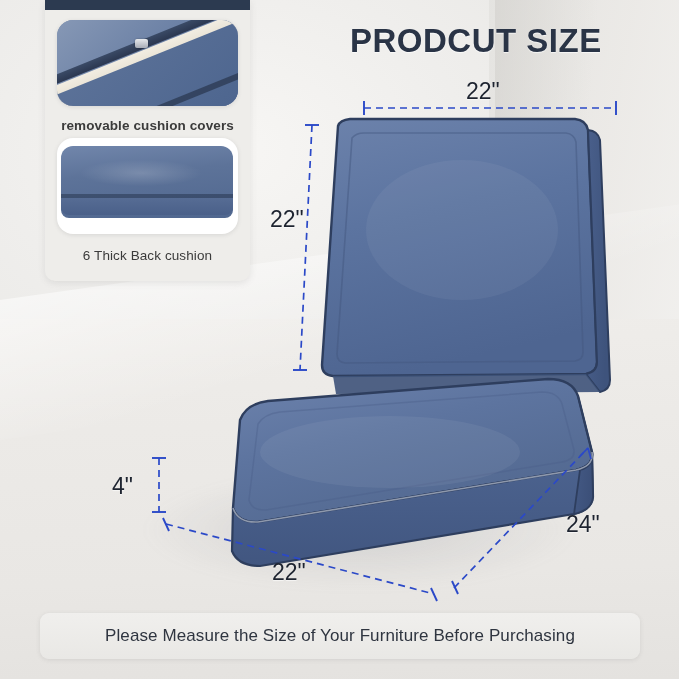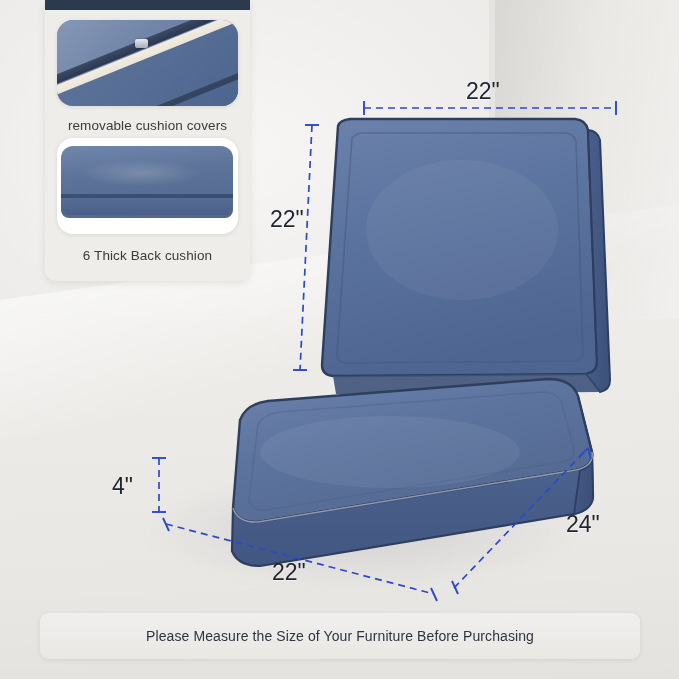--- a/index.html
+++ b/index.html
@@ -169,21 +169,21 @@
 
   .inset-caption {
     position: absolute;
     left: 0;
     width: 205px;
     text-align: center;
     font-size: 13.5px;
     color: #3b3b3b;
     letter-spacing: .1px;
   }
-  .inset-caption.one { top: 118px; }
+  .inset-caption.one { top: 118px; font-weight: bold; }
   .inset-caption.two { top: 248px; text-align: center; }
 
   
   .dim-label {
     position: absolute;
     font-size: 23px;
     color: #1e2430;
     white-space: nowrap;
     text-shadow: 0 1px 1px rgba(255,255,255,.65);
   }
@@ -195,21 +195,21 @@
     left: 40px; top: 613px;
     width: 600px; height: 46px;
     background: linear-gradient(180deg, #f0efed 0%, #e9e8e5 100%);
     border-radius: 9px;
     box-shadow: 0 1px 4px rgba(110,110,115,.16);
     display: flex;
     align-items: center;
     justify-content: center;
   }
   .banner-text {
-    font-size: 14px;
+    font-size: 17px;
     color: #2f3540;
     letter-spacing: .1px;
   }
 </style>
 </head>
 <body>
 
 <div id="infographic">
 
   <div class="backdrop-wall"></div>
@@ -302,20 +302,21 @@
       <path d="M 588 448 L 580 456 M 588 448 L 591 459" stroke-width="1.7"></path>
     </g>
   </svg>
 
   <div class="dim-label" style="left:466px; top:78px;">22"</div>
   <div class="dim-label" style="left:270px; top:206px;">22"</div>
   <div class="dim-label" style="left:112px; top:473px;">4"</div>
   <div class="dim-label" style="left:272px; top:559px;">22"</div>
   <div class="dim-label" style="left:566px; top:511px;">24"</div>
 
+  <div class="title">PRODCUT SIZE</div>
 
   <div class="inset-panel">
     <div class="inset-topbar"></div>
 
     <div class="inset-photo one">
       <div class="zip-fabric-a"></div>
       <div class="zip-inner"></div>
       <div class="zip-fabric-b"></div>
       <div class="zip-tape"></div>
       <div class="zip-pull"></div>

